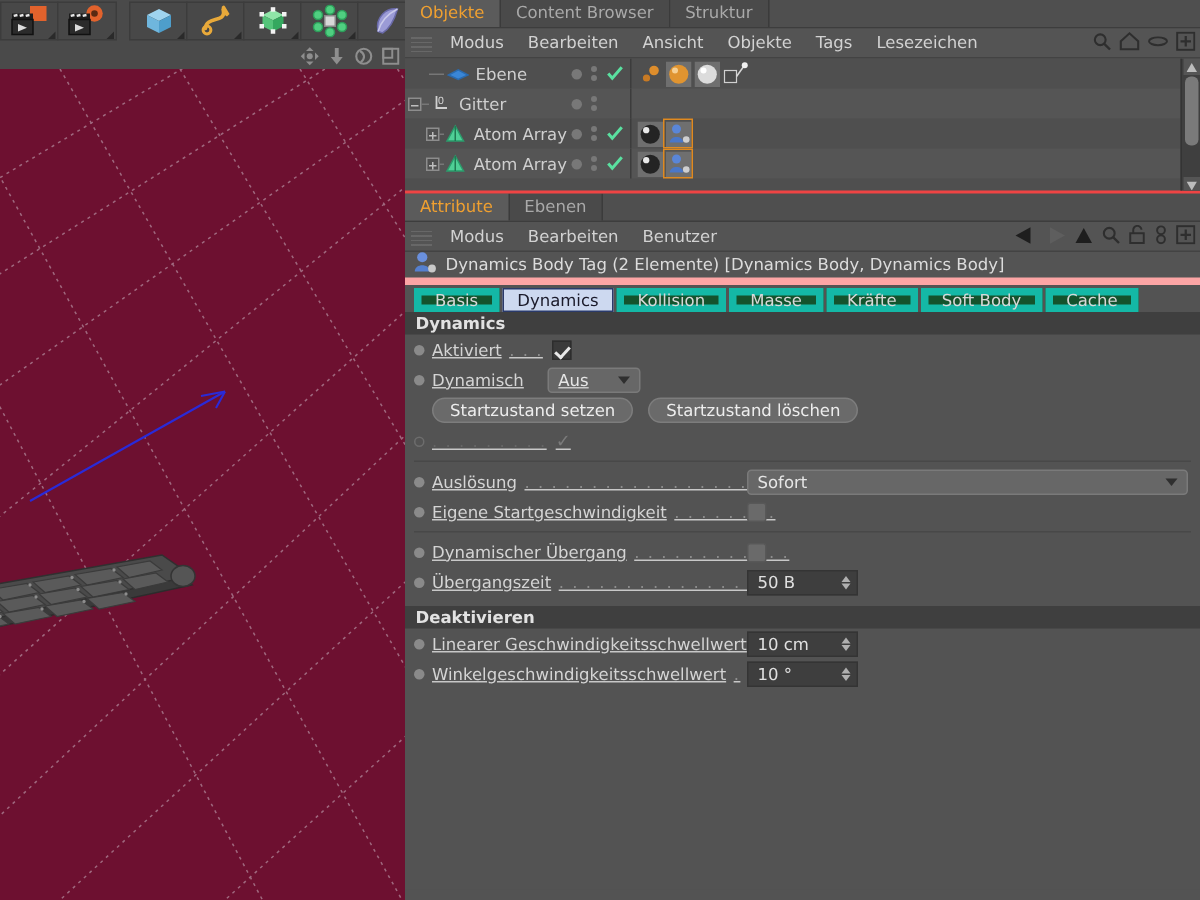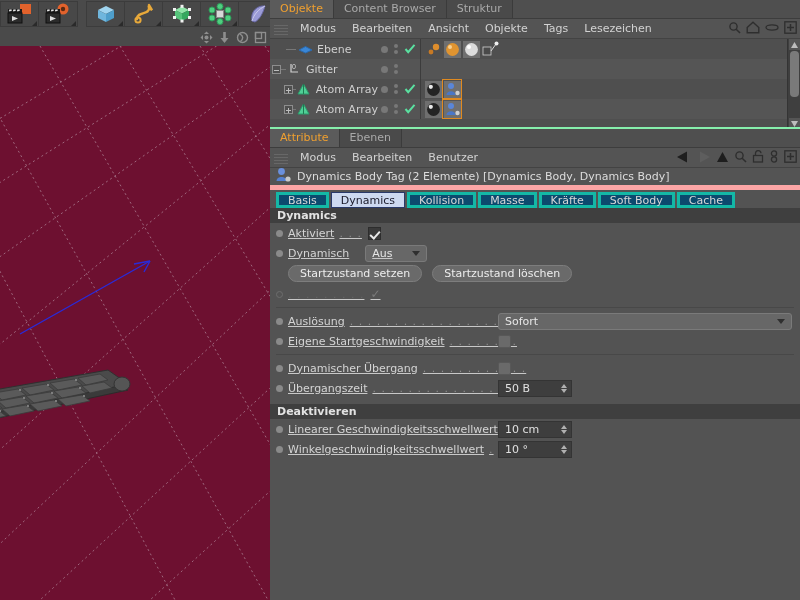--- a/index.html
+++ b/index.html
@@ -91,21 +91,21 @@
       0deg, #6e6e6e 0px, #6e6e6e 1px, transparent 1px, transparent 3px);
     opacity: .75;
   }
   .menu-item { padding: 0 8px; font-size: 11px; color: #d2d2d2; }
   .menu-right { position: absolute; right: 3px; top: 0; height: 20px;
     display: flex; align-items: center; gap: 5px; }
 
   
   .objmgr {
     position: relative; height: 90px; background: #4f4f4f;
-    border-bottom: 2px solid #86efac;
+    border-bottom: 2px solid #ef4444;
     overflow: hidden;
   }
   .obj-row {
     display: flex; align-items: center; height: 20px;
     position: relative;
   }
   .obj-row.alt { background: #555555; }
   .obj-tree { display: flex; align-items: center; width: 108px; height:20px;
     position: relative; padding-left: 2px; }
   .indent { width: 14px; height: 20px; position: relative; }
@@ -150,21 +150,21 @@
   .attr-title { font-size: 11px; color: #dcdcdc; margin-left: 5px; }
   .attr-tabs {
     display: flex; height: 18px; align-items: center;
     padding: 2px 4px 0 6px; background: #535353;
     gap: 2px;
   }
   .atab {
     height: 16px; padding: 0 9px;
     display: flex; align-items: center; justify-content: center;
     font-size: 11px; color: #d8d8d8;
-    background: #0c4a6e; border: 3px solid #14b8a6;
+    background: #14532d; border: 5px solid #14b8a6;
   }
   .atab.active { background: #cdd9f0; color: #1a1a2a; border: 1px solid #2a3a6a; }
 
   .attr-body { position: relative; background: #535353; height: 385px; }
   .group-head {
     height: 15px; background: #3f3f3f; color: #e2e2e2;
     font-size: 11px; font-weight: bold; display: flex; align-items: center;
     padding-left: 7px;
   }
   .prow { display: flex; align-items: center; height: 20px; padding-left: 6px; text-decoration: underline; }

